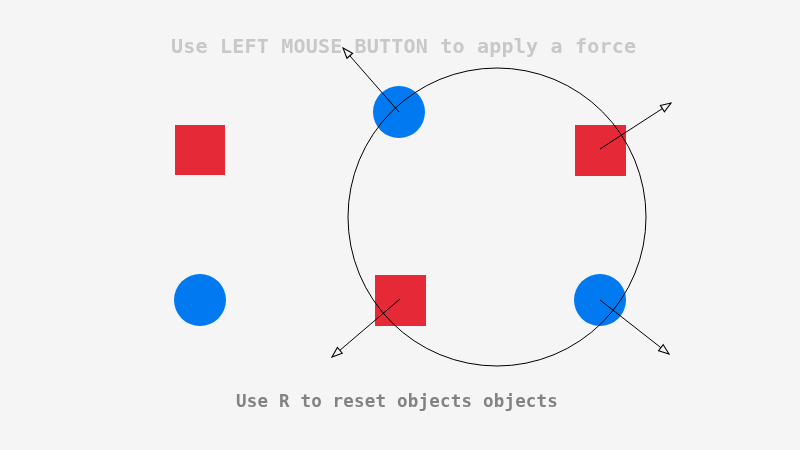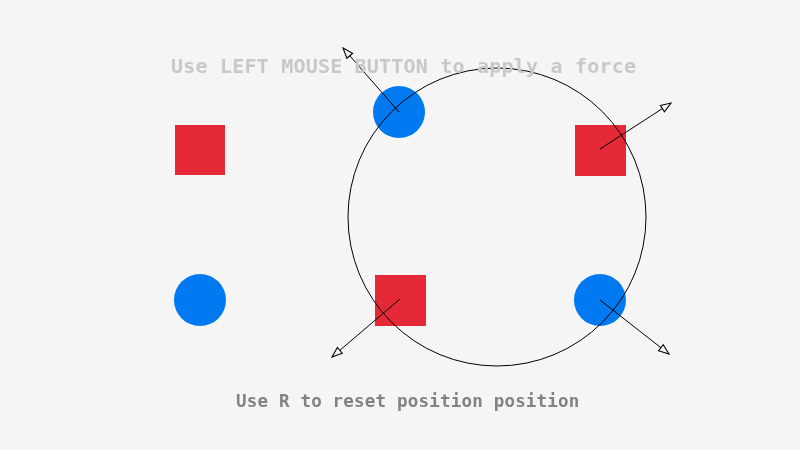--- a/index.html
+++ b/index.html
@@ -55,15 +55,15 @@
       <circle cx="497" cy="217" r="149" fill="none" stroke="#000000" stroke-width="1"></circle>
     </g>
   <g id="arrows-layer">
       <line x1="399" y1="112" x2="343" y2="48" stroke="#000000" stroke-width="1" marker-end="url(#arrowhead)"></line>
       <line x1="600" y1="149" x2="671" y2="103" stroke="#000000" stroke-width="1" marker-end="url(#arrowhead)"></line>
       <line x1="400" y1="299" x2="332" y2="357" stroke="#000000" stroke-width="1" marker-end="url(#arrowhead)"></line>
       <line x1="600" y1="300" x2="669" y2="354" stroke="#000000" stroke-width="1" marker-end="url(#arrowhead)"></line>
     </g>
 </svg>
 
-<div class="hint" id="hint-top" style="color: rgb(200, 200, 200); margin-top: 20px;">Use LEFT MOUSE BUTTON to apply a force</div>
+<div class="hint" id="hint-top" style="color: rgb(200, 200, 200);">Use LEFT MOUSE BUTTON to apply a force</div>
 
-<div class="hint" id="hint-bottom" style="color: rgb(130, 130, 130);">Use R to reset position position</div>
+<div class="hint" id="hint-bottom" style="color: rgb(130, 130, 130);">Use R to reset objects objects</div>
 
 </body></html>

